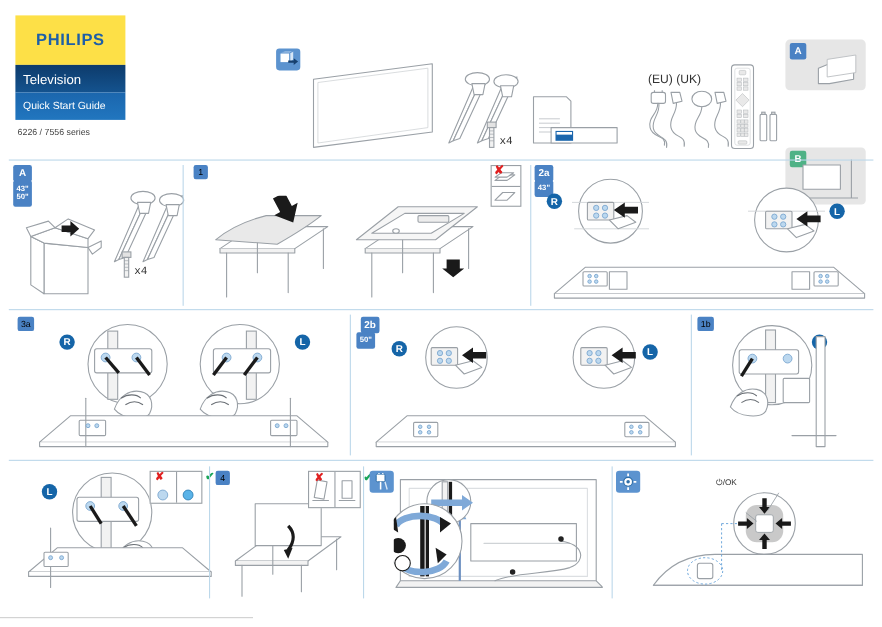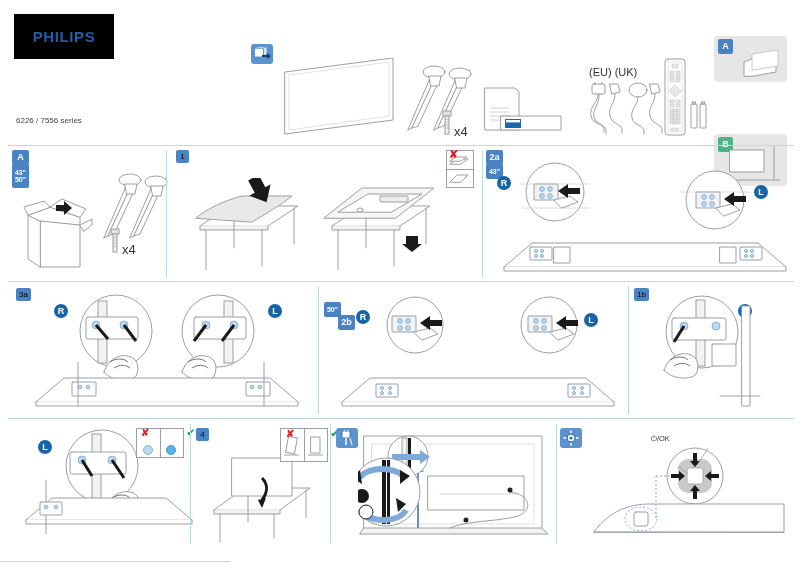--- a/index.html
+++ b/index.html
@@ -38,21 +38,21 @@
     width:22px;height:20px;background:#5c93cf;border-radius:3px;
     display:flex;align-items:center;justify-content:center;
   }
 
   
   .hdiv{position:absolute;left:8px;width:786px;height:1px;background:#bcd8ea;}
   .vdiv{position:absolute;width:1px;background:#bcd8ea;}
 
   
   .logo-block{position:absolute;left:14px;top:14px;width:100px;height:95px;}
-  .logo-white{height:45px;background:#000000;display:flex;align-items:center;justify-content:center;}
+  .logo-white{height:45px;background:#fde047;display:flex;align-items:center;justify-content:center;}
   .logo-word{
     color:#1d5fa8;font-weight:bold;font-size:15px;letter-spacing:.6px;
     font-family:"Liberation Sans",sans-serif;
   }
   .logo-tv{
     height:25px;background:linear-gradient(180deg,#0d3b6b 0%,#14538f 100%);
     color:#fff;font-size:12px;display:flex;align-items:center;padding-left:7px;box-sizing:border-box;
   }
   .logo-qsg{
     height:25px;background:linear-gradient(180deg,#1b66ad 0%,#2176bf 100%);
@@ -70,34 +70,36 @@
   .cirq{fill:#ffffff;stroke:#9aa0a6;stroke-width:1;}
   .bluedot{fill:#bcd8ef;stroke:#7aa6cf;stroke-width:.8;}
 
   .thumb-box{background:#e6e6e6;border-radius:4px;position:relative;}
   .warnbox{
     border:1px solid #9aa0a6;background:#fff;display:flex;
   }
   .warnbox > div{position:relative;}
   .xmark{color:#e02020;font-weight:bold;}
   .ckmark{color:#18a558;font-weight:bold;}
-  .label-txt{font-size:13px;color:#333;}
+  .label-txt{font-size:10px;color:#333;font-family:Liberation Mono, monospace;}
   .eu-uk{font-size:11px;color:#333;}
   .okok{font-size:7.5px;color:#333;}
   .bottombar{position:absolute;left:0;bottom:8px;width:230px;height:1px;background:#cfcfcf;}
 </style>
 </head>
 <body>
 
 <div class="page">
 
   <div class="logo-block">
     <div class="logo-white">
       <span class="logo-word">PHILIPS</span>
     </div>
+    <div class="logo-tv">Television</div>
+    <div class="logo-qsg">Quick Start Guide</div>
   </div>
   <div class="series">6226 / 7556 series</div>
 
   <div class="abs icon-tile" style="left:251px;top:44px;">
     <svg width="18" height="16" viewBox="0 0 18 16">
       <rect x="1.5" y="2" width="9" height="9" fill="#fff" stroke="#5c93cf" stroke-width="1"></rect>
       <path d="M1.5 2 L6 0.5 L14 0.5 L10.5 2 Z" fill="#eaf2fb" stroke="#5c93cf" stroke-width=".8"></path>
       <path d="M10.5 2 L14 .5 L14 8 L10.5 11 Z" fill="#d7e7f7" stroke="#5c93cf" stroke-width=".8"></path>
       <path d="M9 9 l5 0 l0 -2 l4 3 l-4 3 l0 -2 l-5 0 z" fill="#17406e"></path>
     </svg>
@@ -419,21 +421,21 @@
     <g class="bluedot">
       <circle cx="60" cy="29" r="1.8"></circle>
         <circle cx="68" cy="29" r="1.8"></circle>
       <circle cx="232" cy="29" r="1.8"></circle>
         <circle cx="240" cy="29" r="1.8"></circle>
     </g>
   </svg>
 
   <div class="vdiv" style="left:318px;top:286px;height:128px;"></div>
 
-  <div class="abs badge badge-opt" style="left:338px;top:288px;margin-top:27px;">
+  <div class="abs badge badge-opt" style="left:328px;top:288px;">
     <span>2b</span>
   </div>
   <div class="abs badge badge-opt" style="left:324px;top:302px;height:11px;">
     <span class="sz">50"</span>
   </div>
   <div class="abs rl-badge" style="left:356px;top:310px;">R</div>
   <div class="abs rl-badge" style="left:584px;top:313px;">L</div>
 
   <svg class="abs" style="left:372px;top:296px;" width="86" height="60">
     <circle cx="43" cy="29" r="28" class="cirq"></circle>

